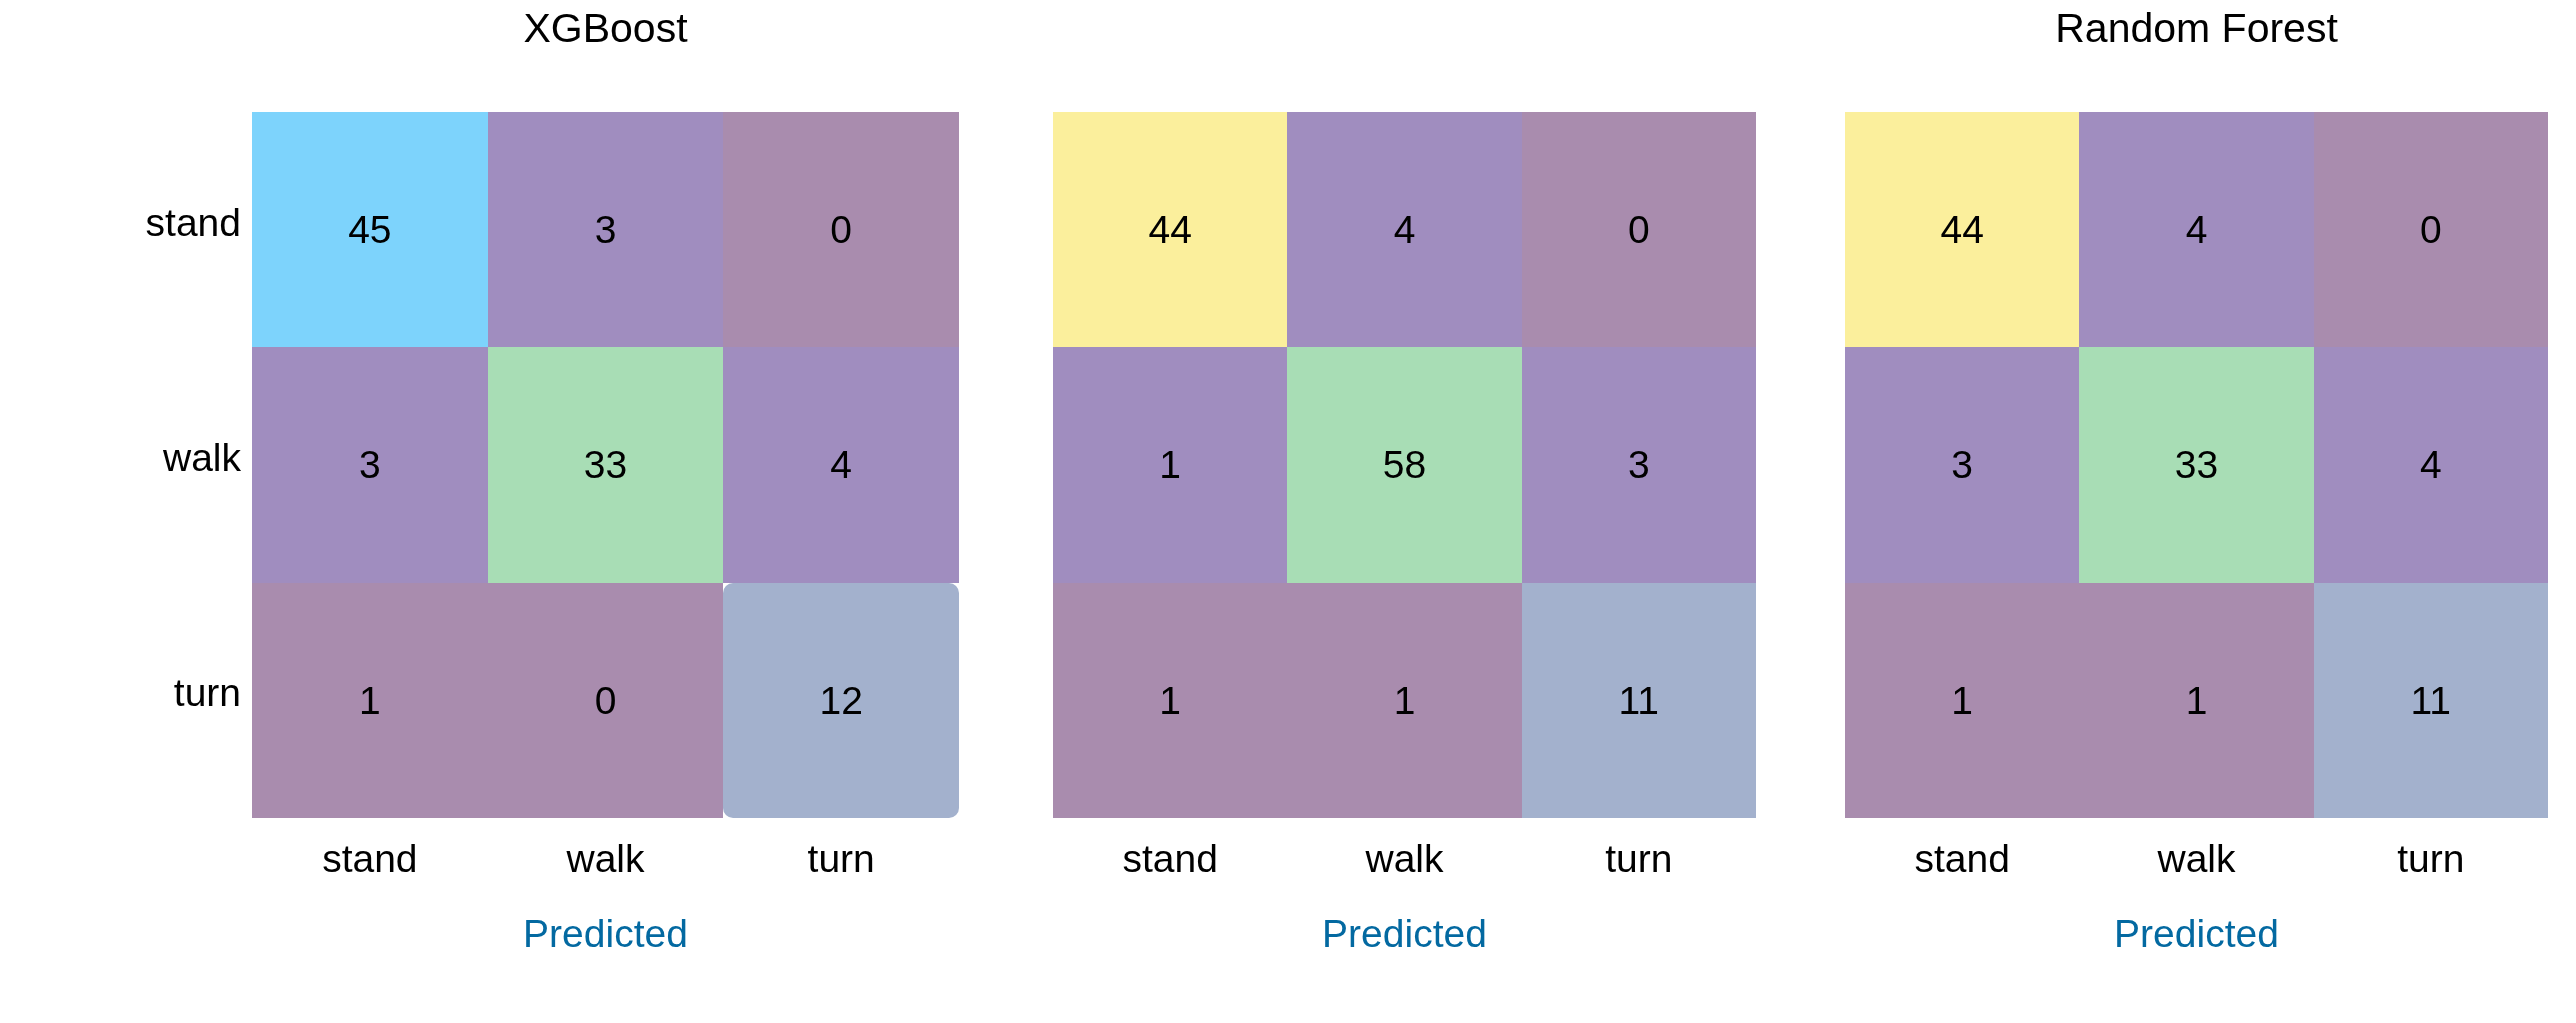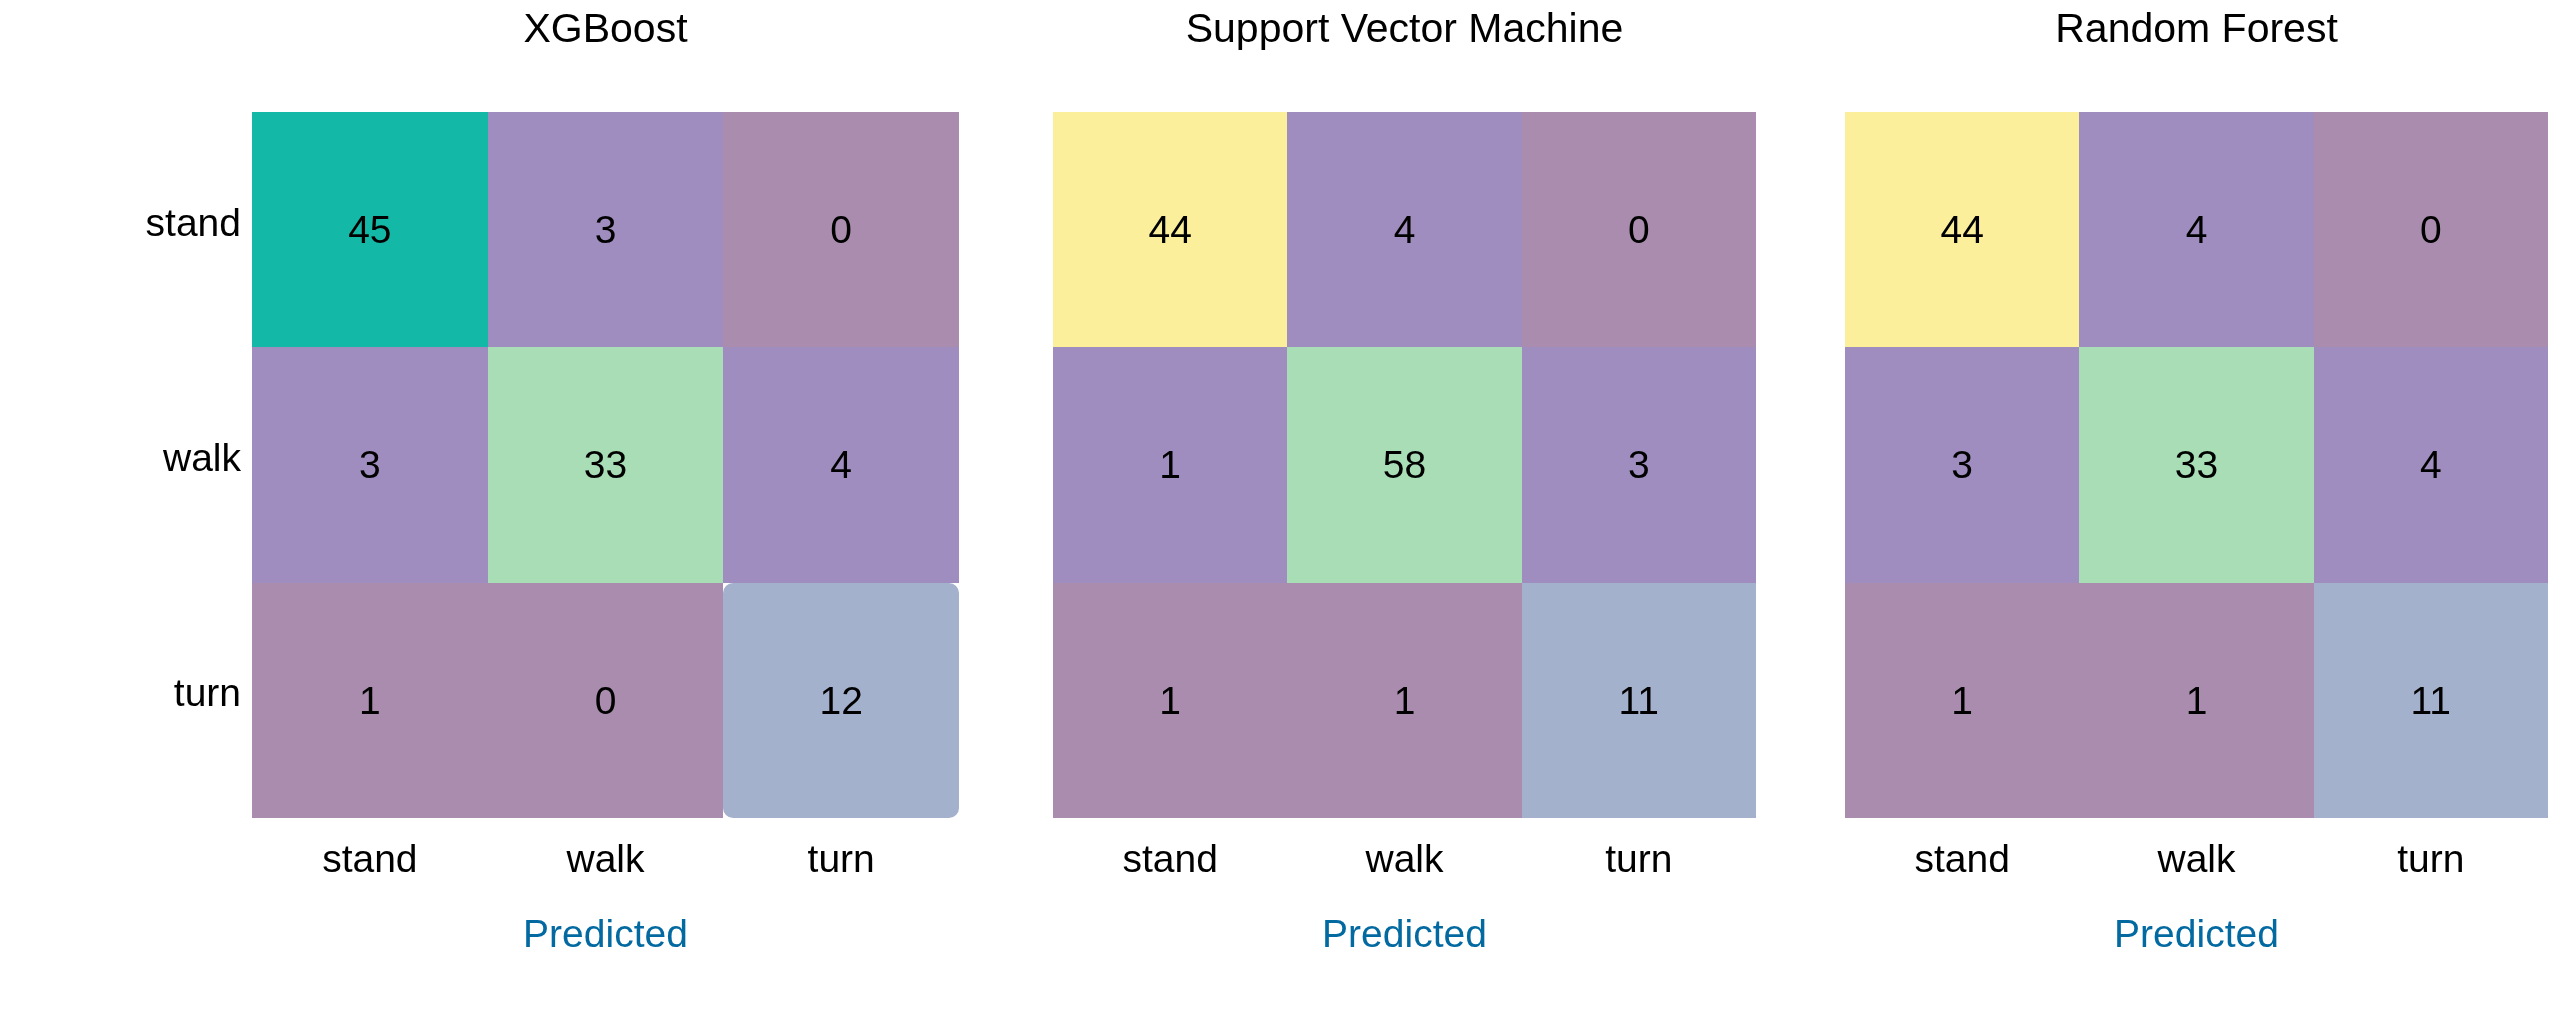--- a/index.html
+++ b/index.html
@@ -125,21 +125,21 @@
 
     <div class="ylabel">True</div>
 
     <div class="ytick-col" style="left:-191px; top:112px; height:706px;">
       <div class="ytick" style="top:91px;">stand</div>
       <div class="ytick" style="top:326px;">walk</div>
       <div class="ytick" style="top:561px;">turn</div>
     </div>
 
     <div class="heatmap" style="left:0px; top:112px; width:707px; height:706px;">
-      <div class="cell" style="background-color: #14b8a6;">45</div>
+      <div class="cell" style="background-color: #7dd3fc;">45</div>
       <div class="cell" style="background-color: rgb(160, 141, 191);">3</div>
       <div class="cell" style="background-color: rgb(169, 140, 174);">0</div>
       <div class="cell" style="background-color: rgb(160, 141, 191);">3</div>
       <div class="cell" style="background-color: rgb(168, 221, 181);">33</div>
       <div class="cell" style="background-color: rgb(160, 141, 191);">4</div>
       <div class="cell" style="background-color: rgb(169, 140, 174);">1</div>
       <div class="cell" style="background-color: rgb(169, 140, 174);">0</div>
       <div class="cell" style="background-color: rgb(163, 177, 205); border-radius: 10px;">12</div>
     </div>
 
@@ -147,21 +147,20 @@
       <div class="xtick">stand</div>
       <div class="xtick">walk</div>
       <div class="xtick">turn</div>
     </div>
 
     <div class="xlabel" style="top:912px;">Predicted</div>
   </div>
 
   <div class="panel" style="left:1053px; width:703px;">
 
-    <div class="panel-title">Support Vector Machine</div>
 
     <div class="heatmap" style="left:0px; top:112px; width:703px; height:706px;">
       <div class="cell" style="background-color: rgb(251, 239, 156);">44</div>
       <div class="cell" style="background-color: rgb(160, 141, 191);">4</div>
       <div class="cell" style="background-color: rgb(169, 140, 174);">0</div>
       <div class="cell" style="background-color: rgb(160, 141, 191);">1</div>
       <div class="cell" style="background-color: rgb(168, 221, 181);">58</div>
       <div class="cell" style="background-color: rgb(160, 141, 191);">3</div>
       <div class="cell" style="background-color: rgb(169, 140, 174);">1</div>
       <div class="cell" style="background-color: rgb(169, 140, 174);">1</div>

